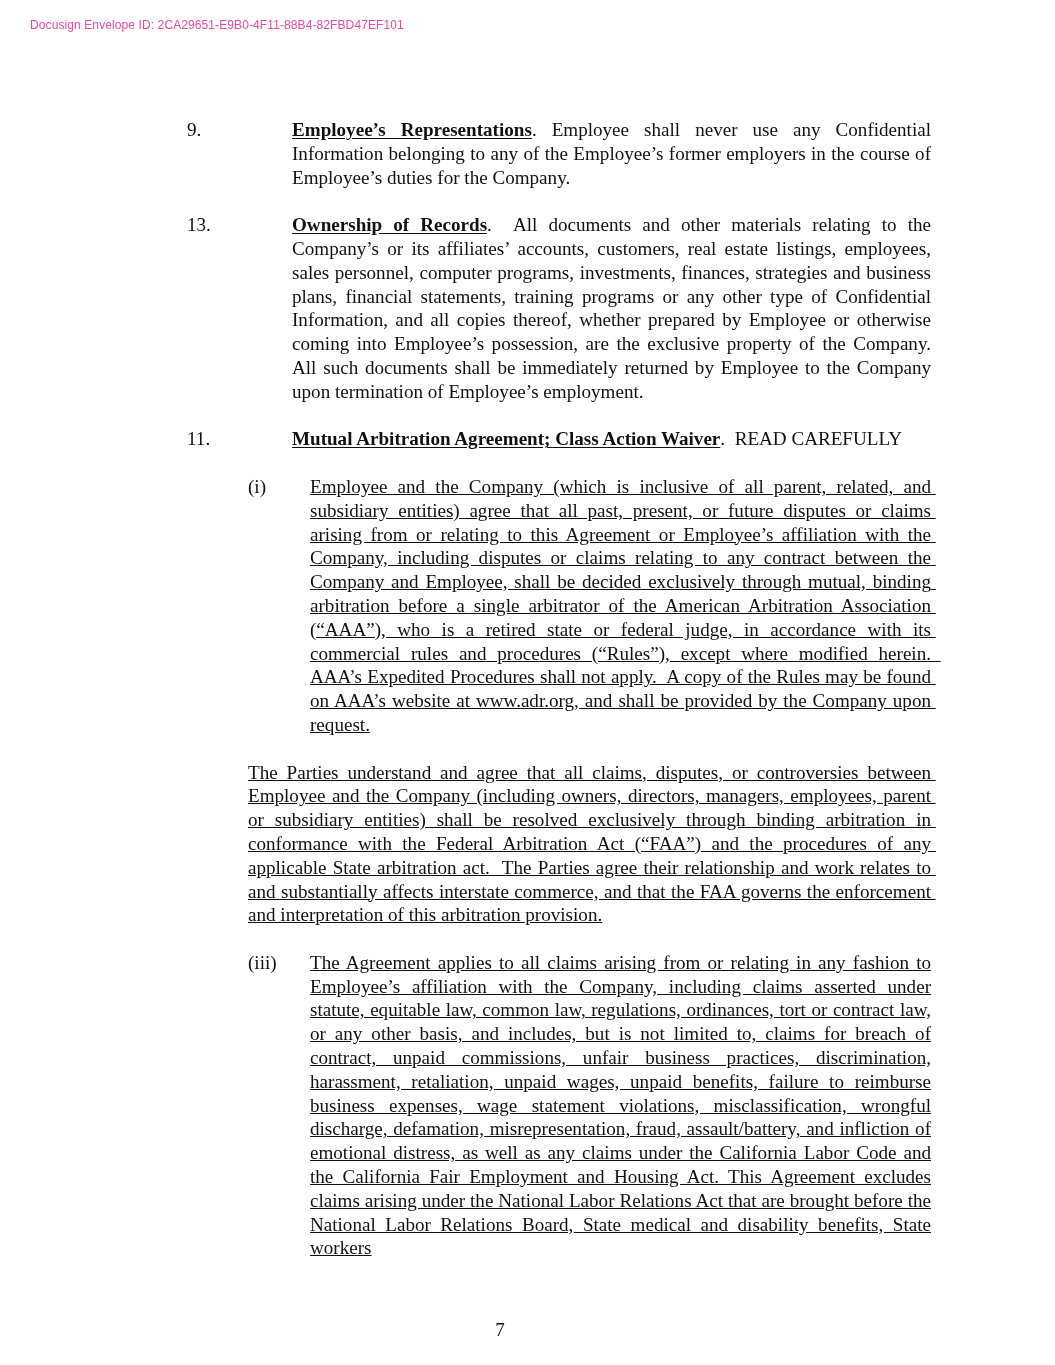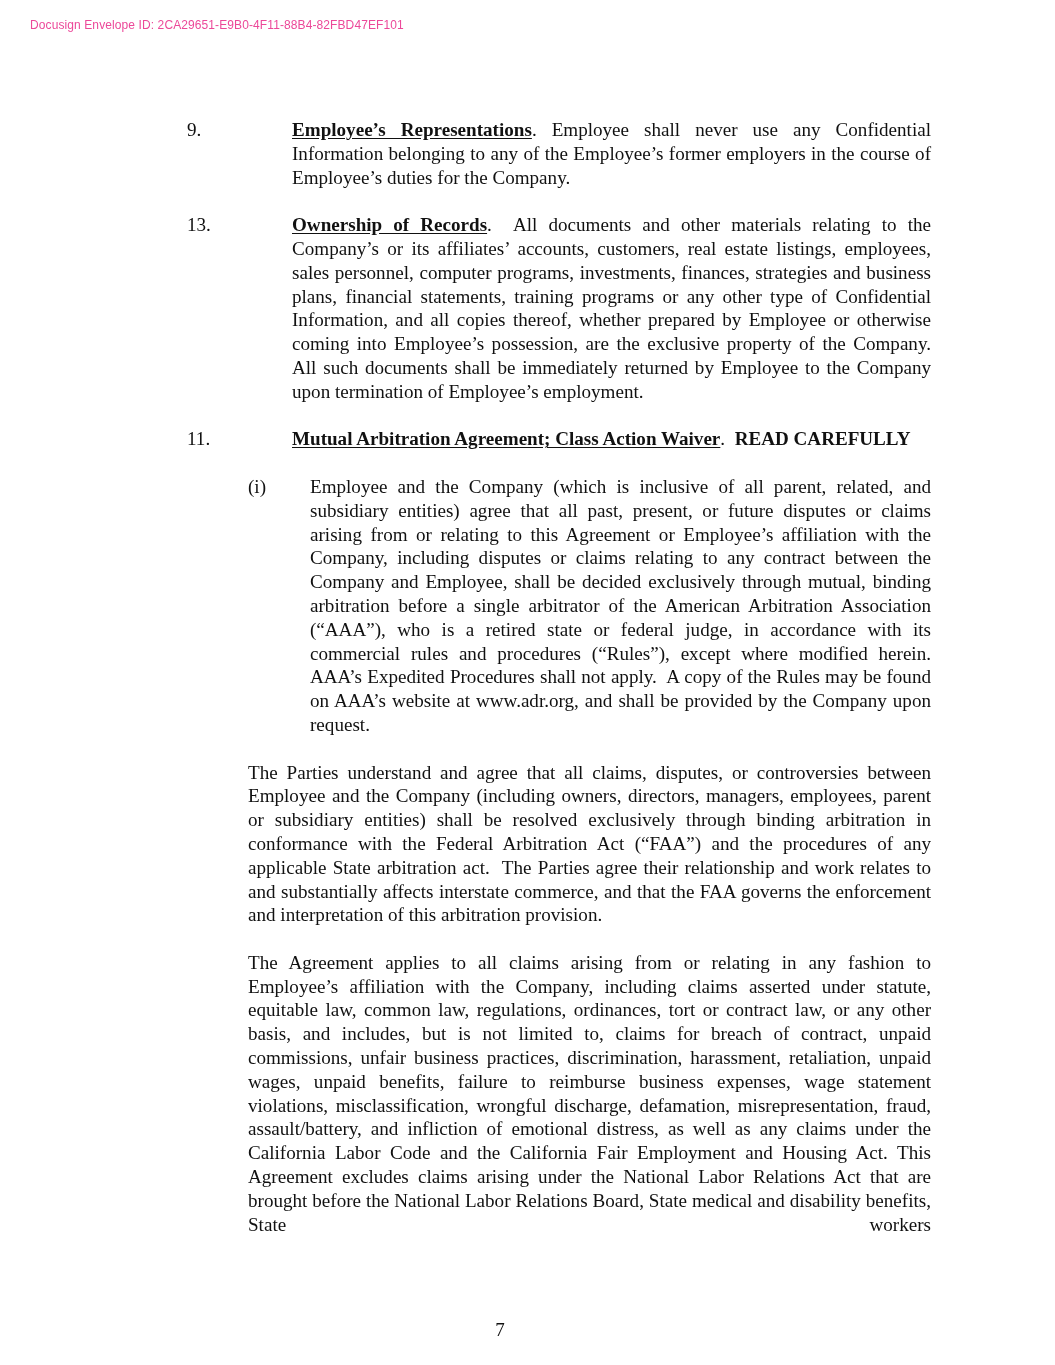--- a/index.html
+++ b/index.html
@@ -45,36 +45,37 @@
     flex: 1 1 auto;
     text-align: justify;
     margin-left: 44px;
   }
   .heading {
     font-weight: bold;
     text-decoration: underline;
     text-underline-offset: 2px;
   }
   .read-carefully {
-    font-weight: bold;
+    font-weight: normal;
   }
   .subitems {
     margin-left: 61px;
   }
   .subitem {
     display: flex;
     margin-bottom: 23.8px;
   }
   .sub-num {
     flex: 0 0 62px;
     width: 62px;
   }
   .sub-body {
     flex: 1 1 auto;
     text-align: justify;
+    text-decoration: underline;
   }
   .page-number {
     position: absolute;
     left: 0;
     width: 1000px;
     top: 1319px;
     text-align: center;
     font-family: "Liberation Serif", serif;
     font-size: 19px;
     color: #111111;
@@ -104,19 +105,20 @@
 
   <div class="subitems">
     <div class="subitem">
       <div class="sub-num">(i)</div>
       <div class="sub-body" style="white-space:pre-wrap">Employee and the Company (which is inclusive of all parent, related, and subsidiary entities) agree that all past, present, or future disputes or claims arising from or relating to this Agreement or Employee’s affiliation with the Company, including disputes or claims relating to any contract between the Company and Employee, shall be decided exclusively through mutual, binding arbitration before a single arbitrator of the American Arbitration Association (“AAA”), who is a retired state or federal judge, in accordance with its commercial rules and procedures (“Rules”), except where modified herein.  AAA’s Expedited Procedures shall not apply.  A copy of the Rules may be found on AAA’s website at www.adr.org, and shall be provided by the Company upon request.</div>
     </div>
     <div class="subitem">
       <div class="sub-body" style="white-space:pre-wrap">The Parties understand and agree that all claims, disputes, or controversies between Employee and the Company (including owners, directors, managers, employees, parent or subsidiary entities) shall be resolved exclusively through binding arbitration in conformance with the Federal Arbitration Act (“FAA”) and the procedures of any applicable State arbitration act.  The Parties agree their relationship and work relates to and substantially affects interstate commerce, and that the FAA governs the enforcement and interpretation of this arbitration provision.</div>
     </div>
     <div class="subitem">
+      <div class="sub-num">(iii)</div>
       <div class="sub-body" style="text-align-last:justify">The Agreement applies to all claims arising from or relating in any fashion to Employee’s affiliation with the Company, including claims asserted under statute, equitable law, common law, regulations, ordinances, tort or contract law, or any other basis, and includes, but is not limited to, claims for breach of contract, unpaid commissions, unfair business practices, discrimination, harassment, retaliation, unpaid wages, unpaid benefits, failure to reimburse business expenses, wage statement violations, misclassification, wrongful discharge, defamation, misrepresentation, fraud, assault/battery, and infliction of emotional distress, as well as any claims under the California Labor Code and the California Fair Employment and Housing Act. This Agreement excludes claims arising under the National Labor Relations Act that are brought before the National Labor Relations Board, State medical and disability benefits, State workers</div>
     </div>
   </div>
 
 </div>
 
 <div class="page-number">7</div>
 
 </body></html>

